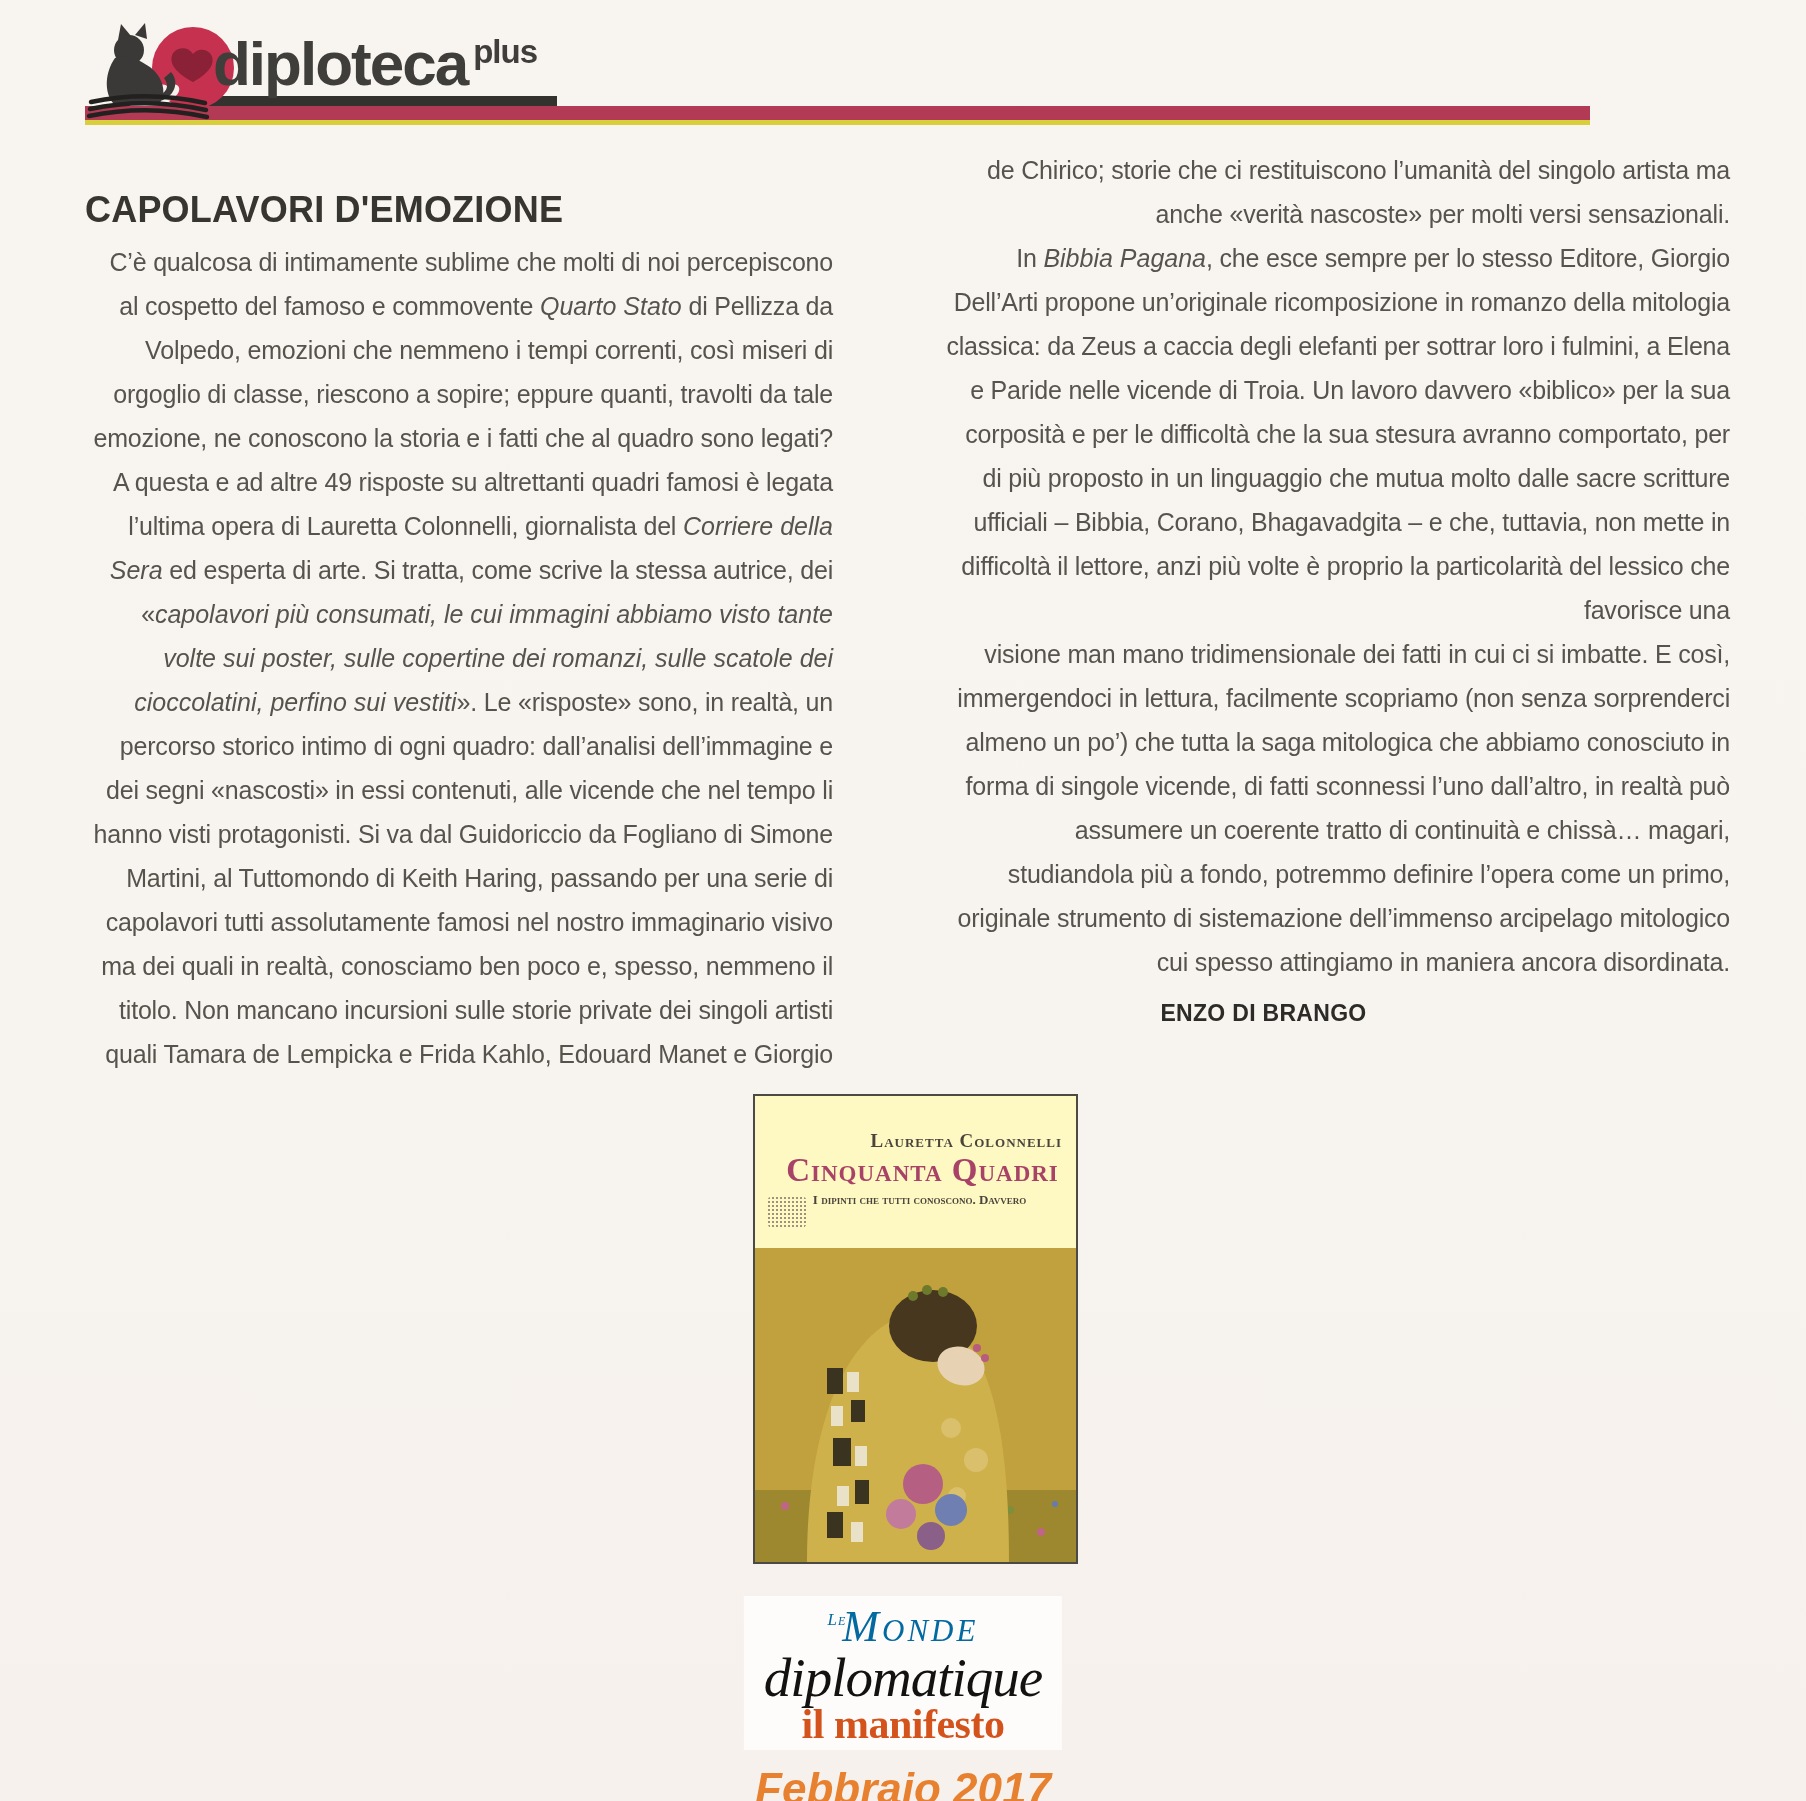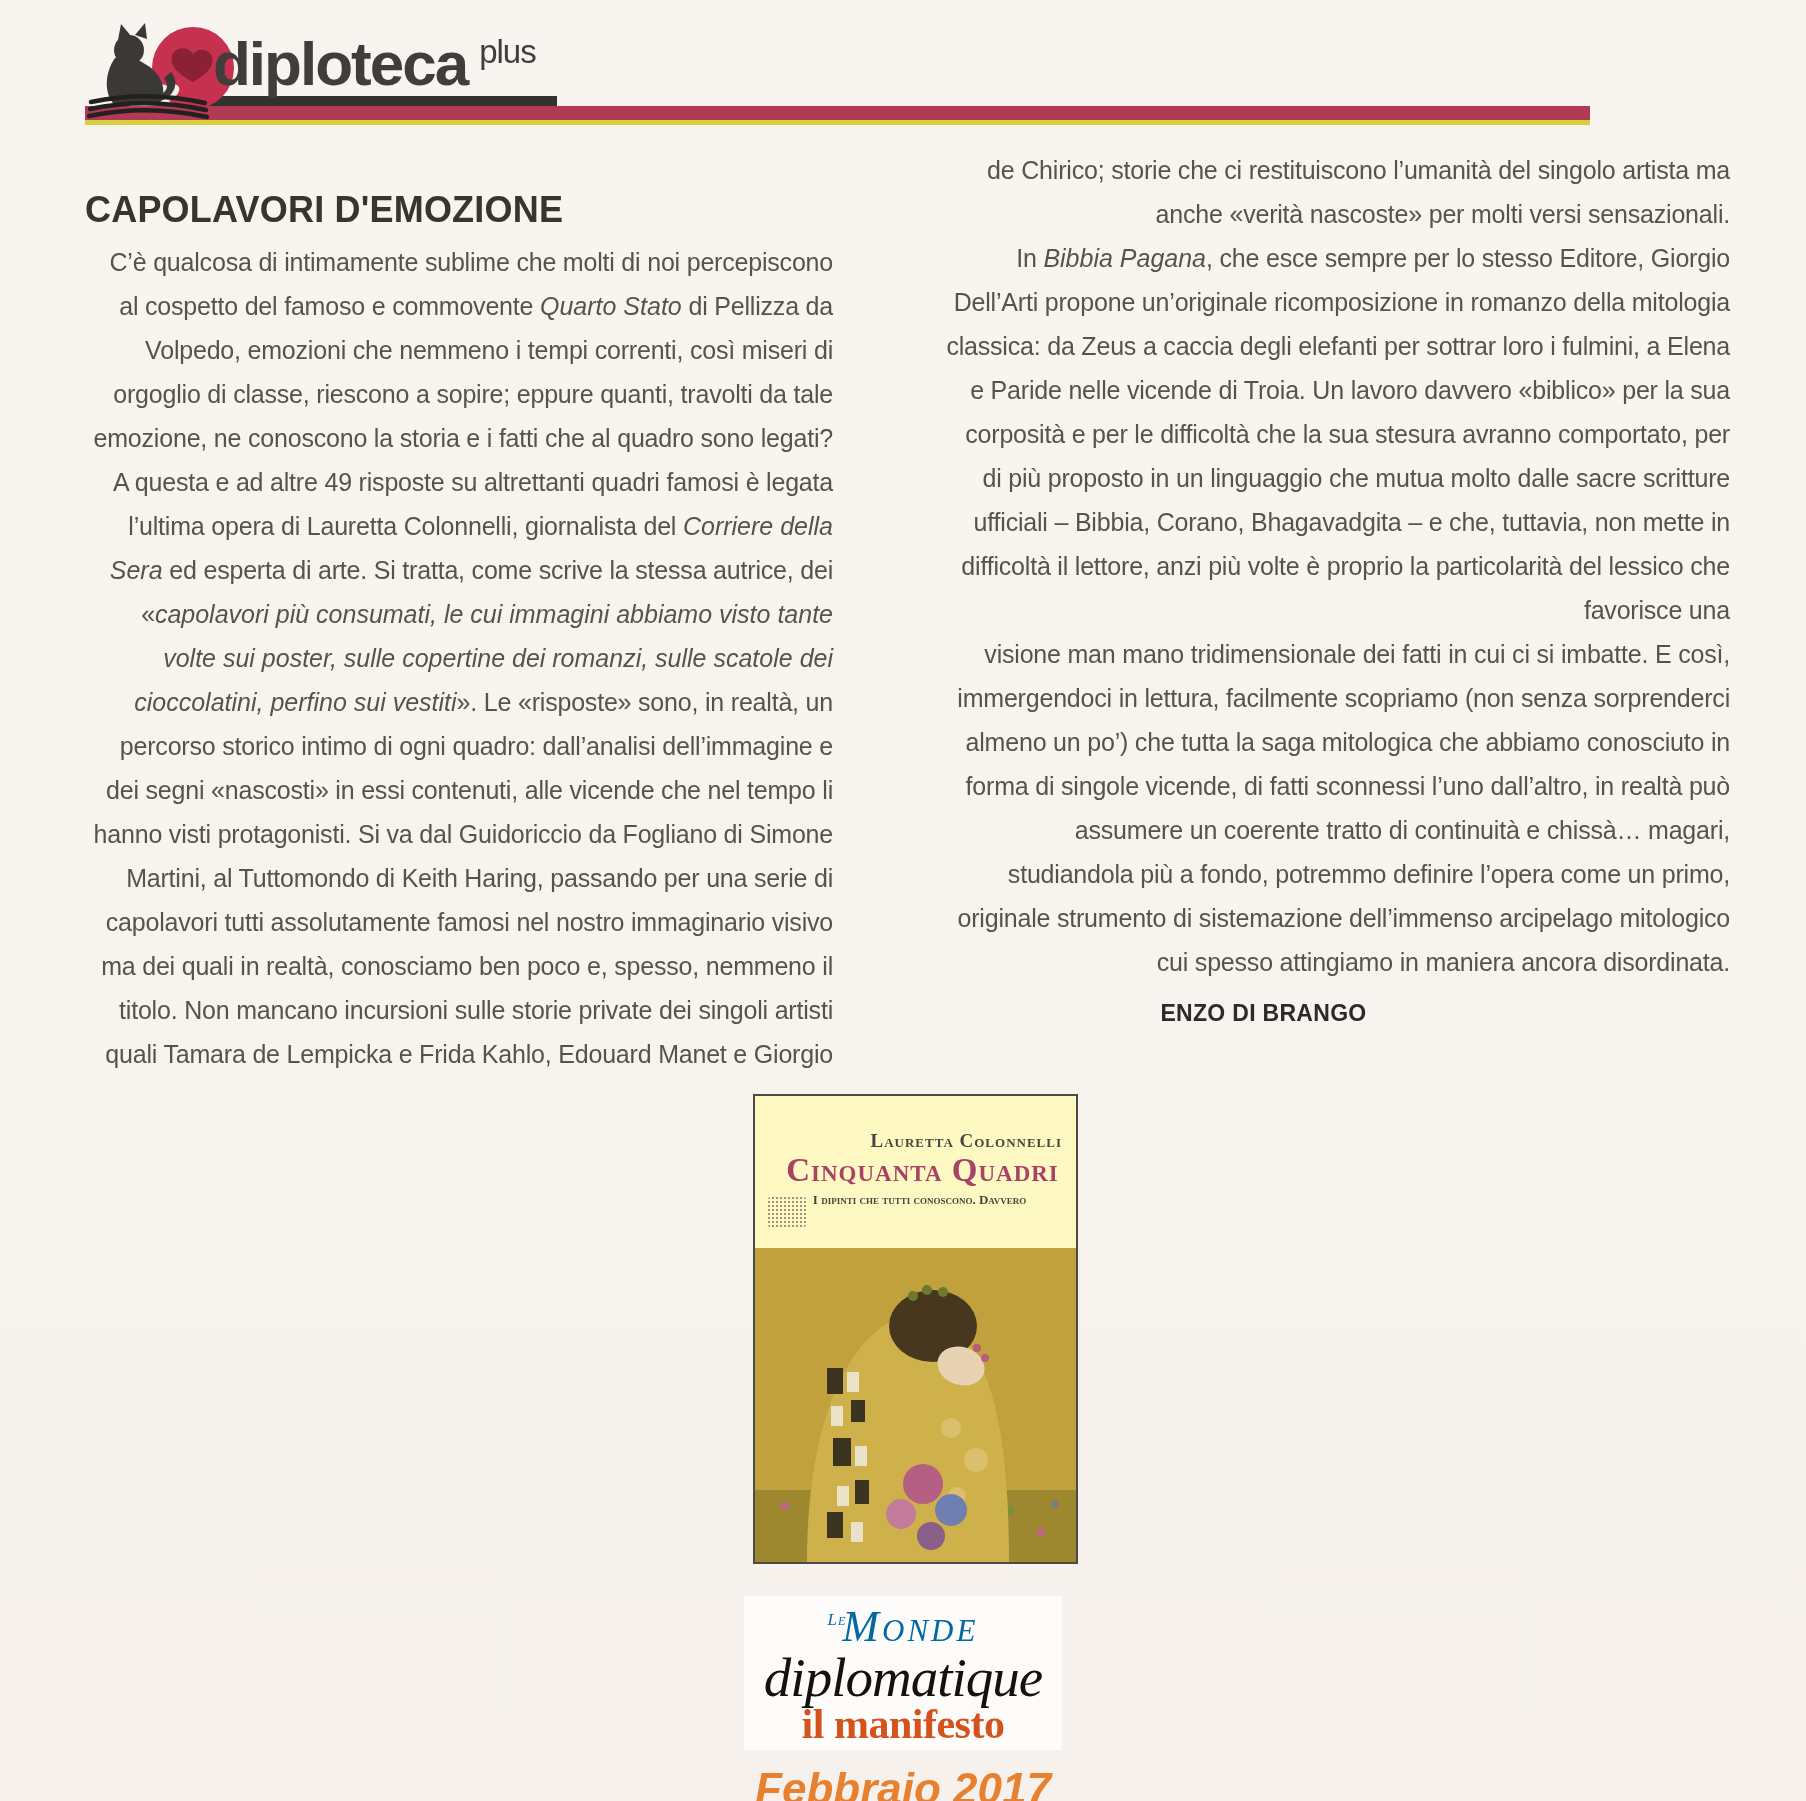--- a/index.html
+++ b/index.html
@@ -12,21 +12,21 @@
   }
   
   .rule-dark{position:absolute;left:205px;top:96px;width:352px;height:13px;background:#34322e;}
   .rule-red{position:absolute;left:85px;top:106px;width:1505px;height:14px;background:#b23a55;}
   .rule-yellow{position:absolute;left:85px;top:120px;width:1505px;height:5px;background:#d9cf3d;}
   .logo-svg{position:absolute;left:85px;top:18px;}
   .wordmark{
     position:absolute;left:213px;top:28px;
     font-size:62px;font-weight:800;letter-spacing:-2px;color:#403e3b;
   }
-  .wordmark .plus{font-size:33px;font-weight:400;letter-spacing:-1px;position:relative;top:-22px;margin-left:12px;text-align:right;}
+  .wordmark .plus{font-size:33px;font-weight:700;letter-spacing:-1px;position:relative;top:-22px;margin-left:6px;text-align:right;}
   
   .content{position:absolute;left:85px;top:148px;width:1660px;}
   .content::after{content:"";display:block;clear:both;}
   .col-left{float:left;width:748px;padding-top:42px;}
   .col-right{margin-left:860px;width:785px;}
   h1.heading{
     margin:0 0 10px 0;font-size:36px;line-height:40px;font-weight:800;
     letter-spacing:0.2px;color:#37352f;
   }
   p.body-text{margin:0;font-size:25px;line-height:44px;letter-spacing:-0.2px;text-align:right;}

